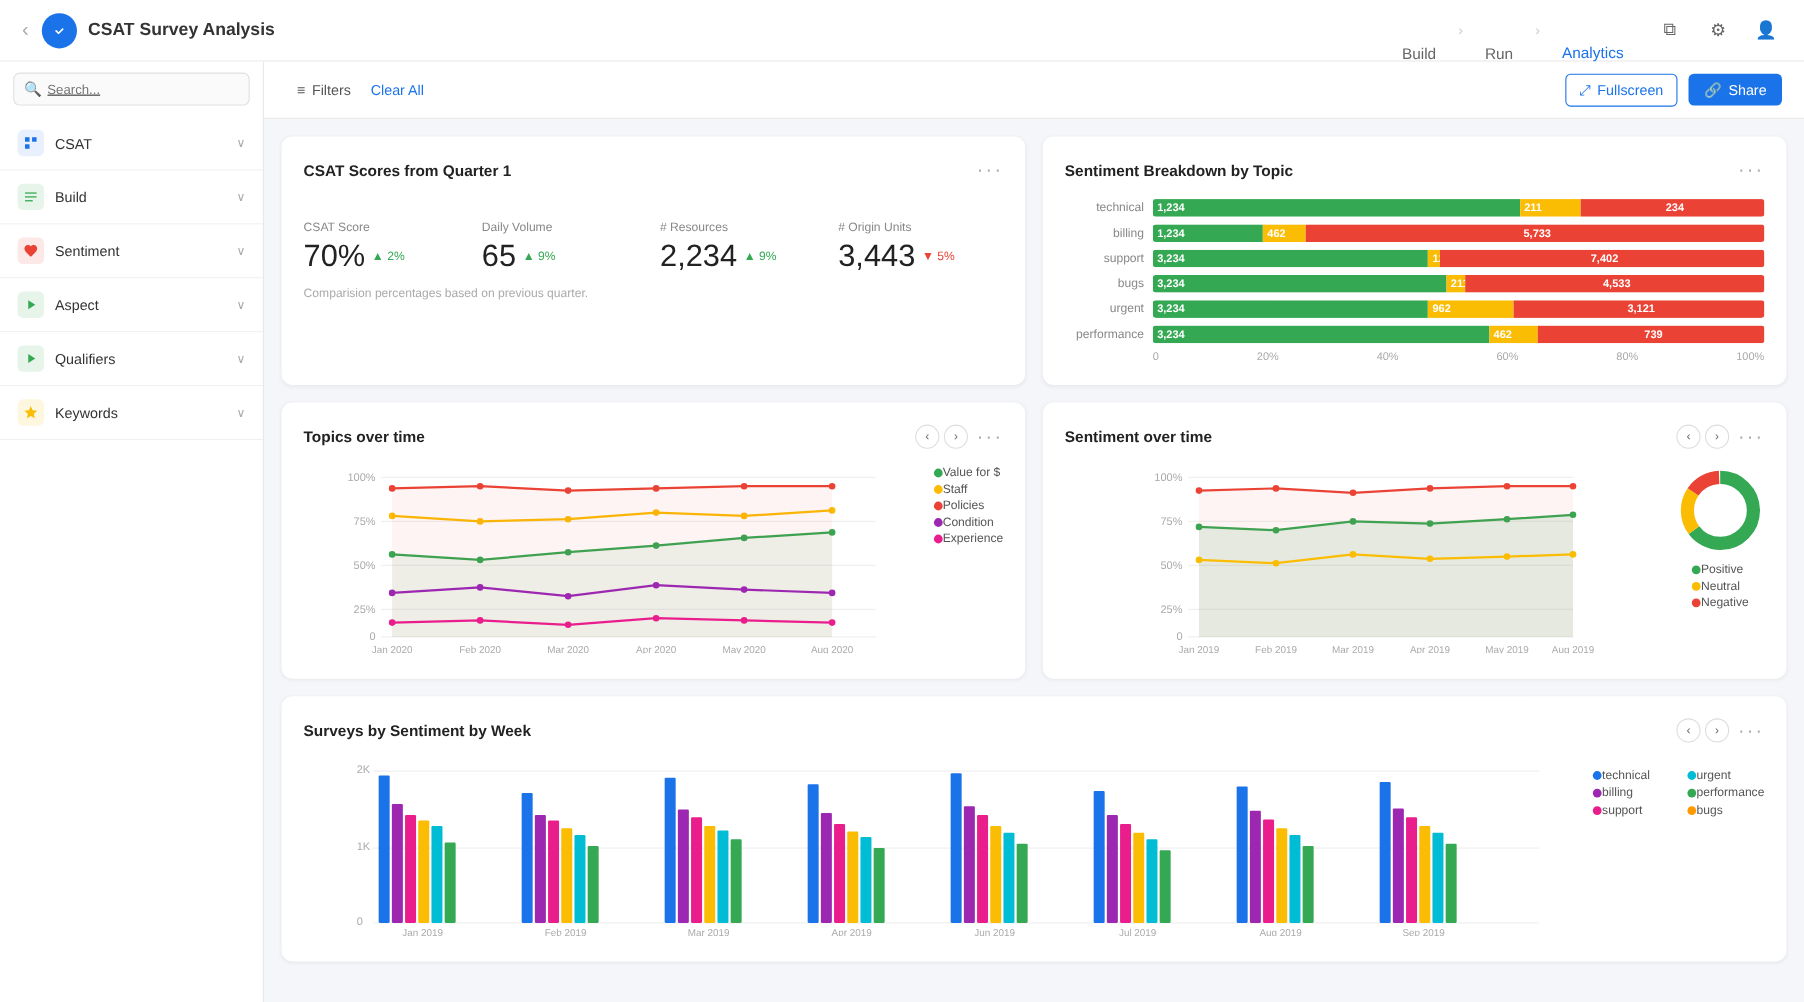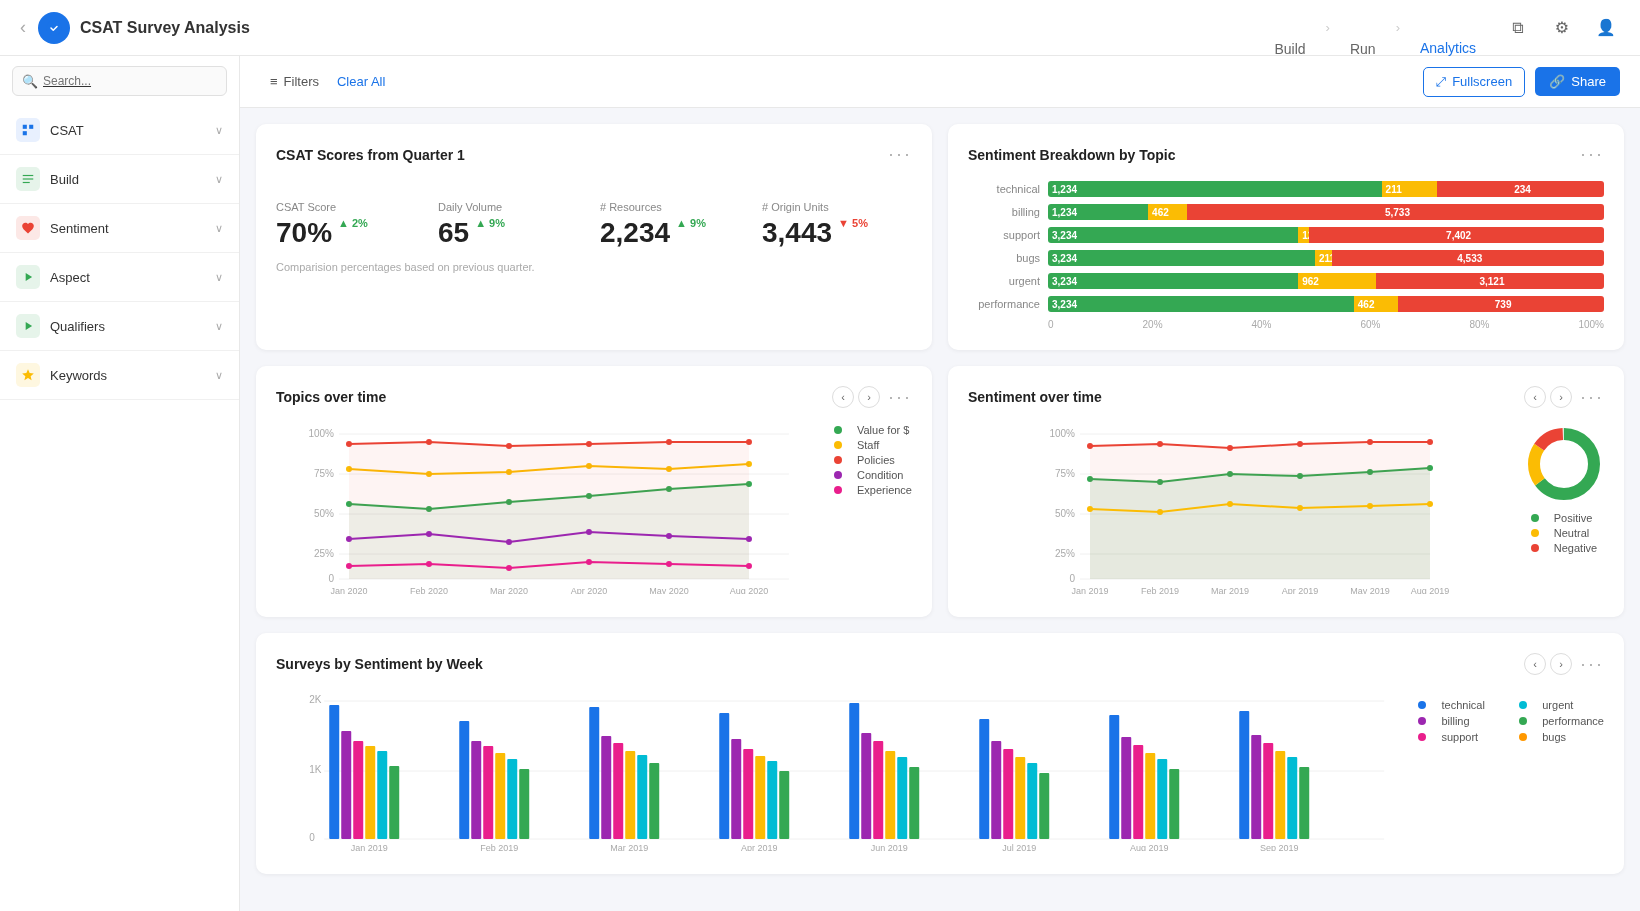--- a/index.html
+++ b/index.html
@@ -44,37 +44,37 @@
     .chart-card { background: #fff; border-radius: 10px; padding: 20px; box-shadow: 0 1px 4px rgba(0,0,0,0.06); }
     .chart-card.full-width { grid-column: 1 / -1; }
     .card-header { display: flex; align-items: center; justify-content: space-between; margin-bottom: 16px; }
     .card-title { font-size: 14px; font-weight: 600; color: #222; }
     .card-menu { color: #aaa; cursor: pointer; font-size: 18px; letter-spacing: 2px; }
 
     
     .csat-stats { display: grid; grid-template-columns: repeat(4, 1fr); gap: 12px; margin-bottom: 12px; margin-top: 36px; }
     .stat-item { }
     .stat-label { font-size: 11px; color: #888; margin-bottom: 4px; }
-    .stat-value { font-size: 28px; font-weight: 700; color: #222; display: flex; align-items: flex-start; gap: 6px; }
+    .stat-value { font-size: 28px; font-weight: 400; color: #222; display: flex; align-items: center; gap: 6px; }
     .stat-change { font-size: 11px; }
     .stat-change.up { color: #34a853; }
     .stat-change.down { color: #ea4335; }
     .csat-note { font-size: 11px; color: #aaa; margin-top: 8px; }
 
     
     .sentiment-row { display: flex; align-items: center; margin-bottom: 7px; gap: 8px; }
     .sentiment-label { width: 72px; font-size: 11px; color: #888; text-align: right; flex-shrink: 0; }
     .sentiment-bar-wrap { flex: 1; height: 16px; display: flex; border-radius: 3px; overflow: hidden; }
     .bar-green { background: #34a853; display: flex; align-items: center; padding-left: 4px; }
     .bar-orange { background: #fbbc04; display: flex; align-items: center; padding-left: 4px; }
     .bar-red { background: #ea4335; display: flex; align-items: center; padding-left: 4px; justify-content: center; }
     .bar-label { font-size: 10px; color: #fff; font-weight: 600; white-space: nowrap; }
     .sentiment-axis { display: flex; justify-content: space-between; padding-left: 80px; font-size: 10px; color: #aaa; margin-top: 4px; }
     .chart-legend { display: flex; flex-direction: column; gap: 3px; }
-    .legend-item { display: flex; align-items: center; gap: 15px; font-size: 11px; color: #555; }
+    .legend-item { display: flex; align-items: center; gap: 0; font-size: 11px; color: #555; }
     .legend-dot { width: 8px; height: 8px; border-radius: 50%; flex-shrink: 0; }
     .chart-with-legend { display: flex; gap: 12px; }
     .chart-main-area { flex: 1; }
     .bar-chart-legend { display: flex; flex-direction: column; gap: 4px; margin-left: 16px; padding-top: 8px; }
     .bar-chart-legend-grid { display: grid; grid-template-columns: 1fr 1fr; gap: 4px 16px; }
     .nav-arrows { display: flex; gap: 4px; align-items: center; }
     .nav-arrow { width: 22px; height: 22px; border: 1px solid #ddd; border-radius: 50%; display: flex; align-items: center; justify-content: center; cursor: pointer; color: #666; font-size: 11px; }
   </style>
 </head>
 <body>

